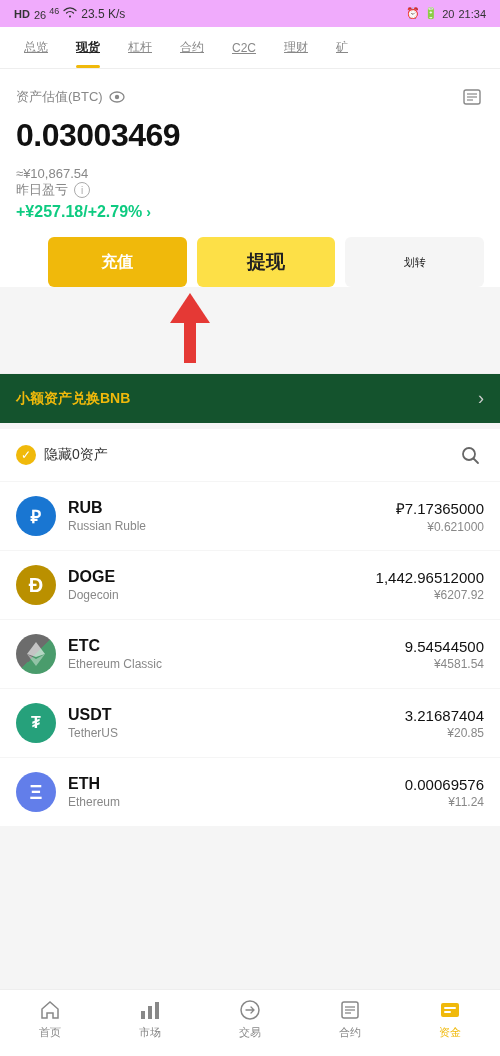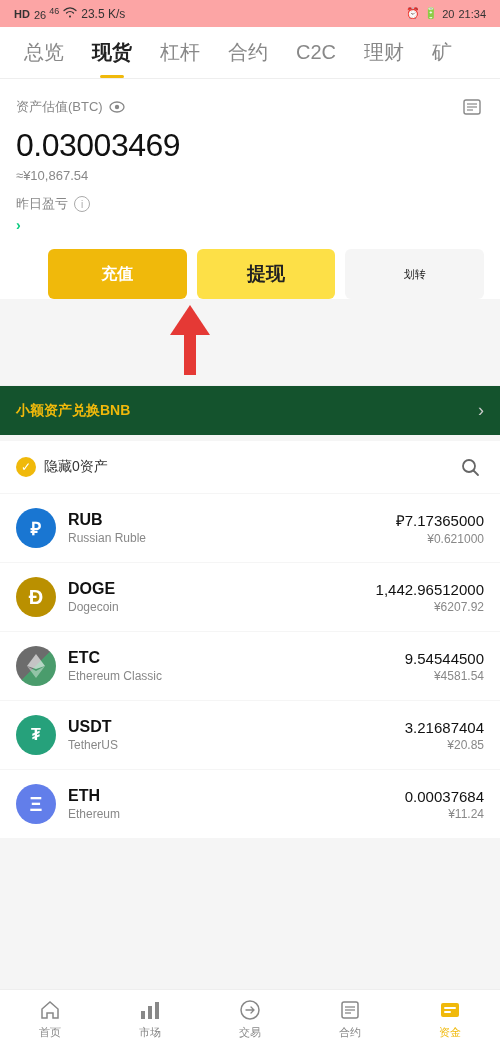--- a/index.html
+++ b/index.html
@@ -8,21 +8,21 @@
       width: 500px;
       min-height: 1056px;
       font-family: -apple-system, 'PingFang SC', 'Microsoft YaHei', sans-serif;
       background: #f5f5f5;
       color: #222;
       overflow-x: hidden;
     }
 
     
     .status-bar {
-      background: #fca5a5;
+      background: #f0abfc;
       display: flex;
       justify-content: space-between;
       align-items: center;
       padding: 6px 14px;
       font-size: 12px;
       color: #333;
     }
     .status-left { display: flex; align-items: center; gap: 4px; }
     .status-right { display: flex; align-items: center; gap: 4px; font-size: 11px; }
 
@@ -30,25 +30,26 @@
     .nav-tabs {
       background: #fff;
       display: flex;
       align-items: center;
       padding: 0 10px;
       border-bottom: 1px solid #eee;
       gap: 0;
     }
     .nav-tab {
       padding: 12px 14px;
-      font-size: 20px;
+      font-size: 12px;
       color: #888;
       cursor: pointer;
       position: relative;
       white-space: nowrap;
+      text-decoration: underline;
     }
     .nav-tab.active {
       color: #222;
       font-weight: bold;
     }
     .nav-tab.active::after {
       content: '';
       position: absolute;
       bottom: 0;
       left: 50%;
@@ -86,29 +87,28 @@
       width: 24px;
       height: 24px;
       display: flex;
       align-items: center;
       justify-content: center;
       cursor: pointer;
     }
 
     .btc-value {
       font-size: 32px;
-      font-weight: normal;
+      font-weight: bold;
       color: #111;
       letter-spacing: -0.5px;
-      margin-bottom: 4px;
+      margin-bottom: 12px;
     }
     .btc-cny {
       font-size: 13px;
       color: #888;
-      margin-bottom: 12px;
     }
     .pnl-row {
       font-size: 13px;
       color: #888;
       display: flex;
       align-items: center;
       gap: 6px;
       margin-bottom: 4px;
     }
     .pnl-value {
@@ -377,20 +377,21 @@
   </div>
 
   <div class="btc-value">0.03003469</div>
   <div class="btc-cny">≈¥10,867.54</div>
 
   <div class="pnl-row">
     <span>昨日盈亏</span>
     <span style="width:16px;height:16px;border:1.5px solid #aaa;border-radius:50%;display:inline-flex;align-items:center;justify-content:center;font-size:10px;color:#aaa;">i</span>
   </div>
   <div class="pnl-value">
+    <span>+¥257.18/+2.79%</span>
     <span class="chevron-right-small">›</span>
   </div>
 
   <div class="action-buttons">
     <button class="btn-deposit">充值</button>
     <button class="btn-withdraw">提现</button>
     <button class="btn-transfer">划转</button>
   </div>
 </div>
 
@@ -476,21 +477,21 @@
     </div>
   </div>
 
   <div class="coin-item">
     <div class="coin-icon eth" style="font-size:20px;">Ξ</div>
     <div class="coin-info">
       <div class="coin-name">ETH</div>
       <div class="coin-fullname">Ethereum</div>
     </div>
     <div class="coin-amounts">
-      <div class="coin-balance">0.00037684</div>
+      <div class="coin-balance">0.00069576</div>
       <div class="coin-cny">¥11.24</div>
     </div>
   </div>
 </div>
 
 <div class="spacer"></div>
 
 <div class="bottom-nav">
 
   <div class="bottom-nav-item">

